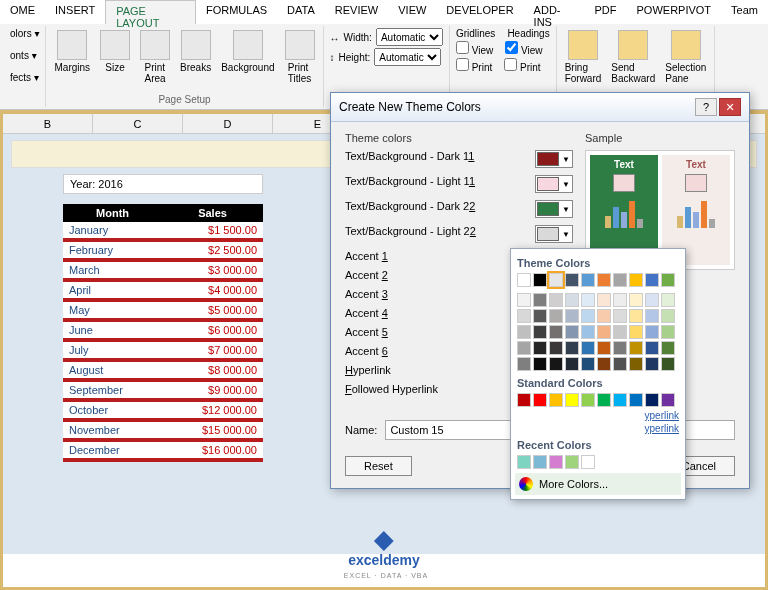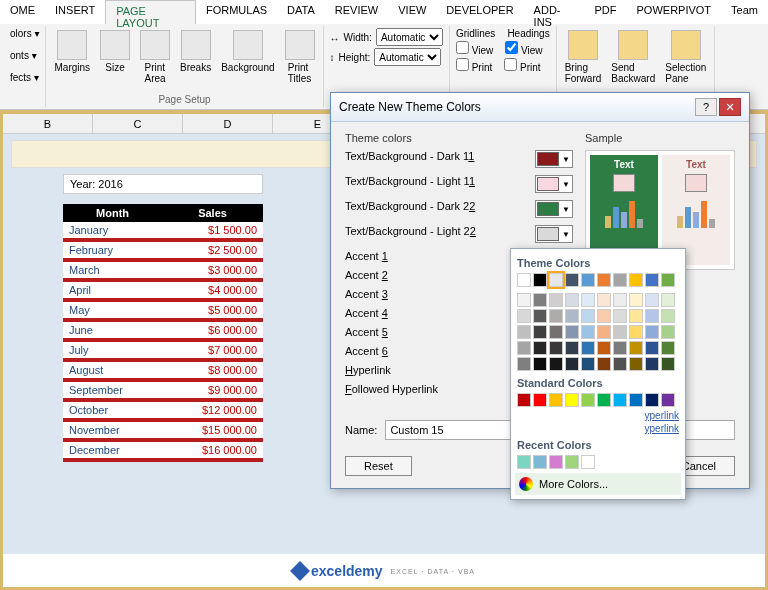--- a/index.html
+++ b/index.html
@@ -68,21 +68,21 @@
 
 .picker { position: absolute; top: 248px; left: 510px; width: 176px; background: #fff; border: 1px solid #9aa7b8; box-shadow: 2px 2px 8px rgba(0,0,0,.3); font-size: 11px; padding: 4px; z-index: 10; }
 .picker .sec { font-weight: bold; color: #4a5a70; padding: 4px 2px 2px; }
 .picker .grid { display: flex; flex-wrap: wrap; gap: 2px; padding: 2px; }
 .picker .cell { width: 14px; height: 14px; border: 1px solid #ccc; cursor: pointer; }
 .picker .cell.sel { outline: 2px solid #f5a623; }
 .picker .more { display: flex; align-items: center; gap: 6px; padding: 4px; background: #e8f2e8; cursor: pointer; margin-top: 2px; }
 .picker .more .ico { width: 14px; height: 14px; border-radius: 50%; background: conic-gradient(red,orange,yellow,green,blue,purple,red); }
 .picker .hyper { font-size: 10px; color: #2a5db0; text-decoration: underline; text-align: right; padding: 1px 2px; }
 
-.logo { position: absolute; bottom: 8px; left: 50%; transform: translateX(-50%); font-size: 14px; color: #2a5db0; font-weight: bold; display: flex; align-items: center; gap: 4px; }
+.logo { position: absolute; bottom: 8px; left: 50%; transform: translateX(-50%); font-size: 14px; color: #2a5db0; font-weight: bold; display: flex; align-items: center; gap: 4px; flex-direction: column; }
 .logo .dot { width: 14px; height: 14px; background: #2a5db0; transform: rotate(45deg); }
 .logo .sub { font-size: 7px; color: #888; letter-spacing: 1px; font-weight: normal; margin-left: 4px; }
 </style>
 </head>
 <body>
 
 <div class="ribbon-tabs" id="rtabs">
     <span>OME</span>
     <span>INSERT</span>
     <span class="active">PAGE LAYOUT</span>

